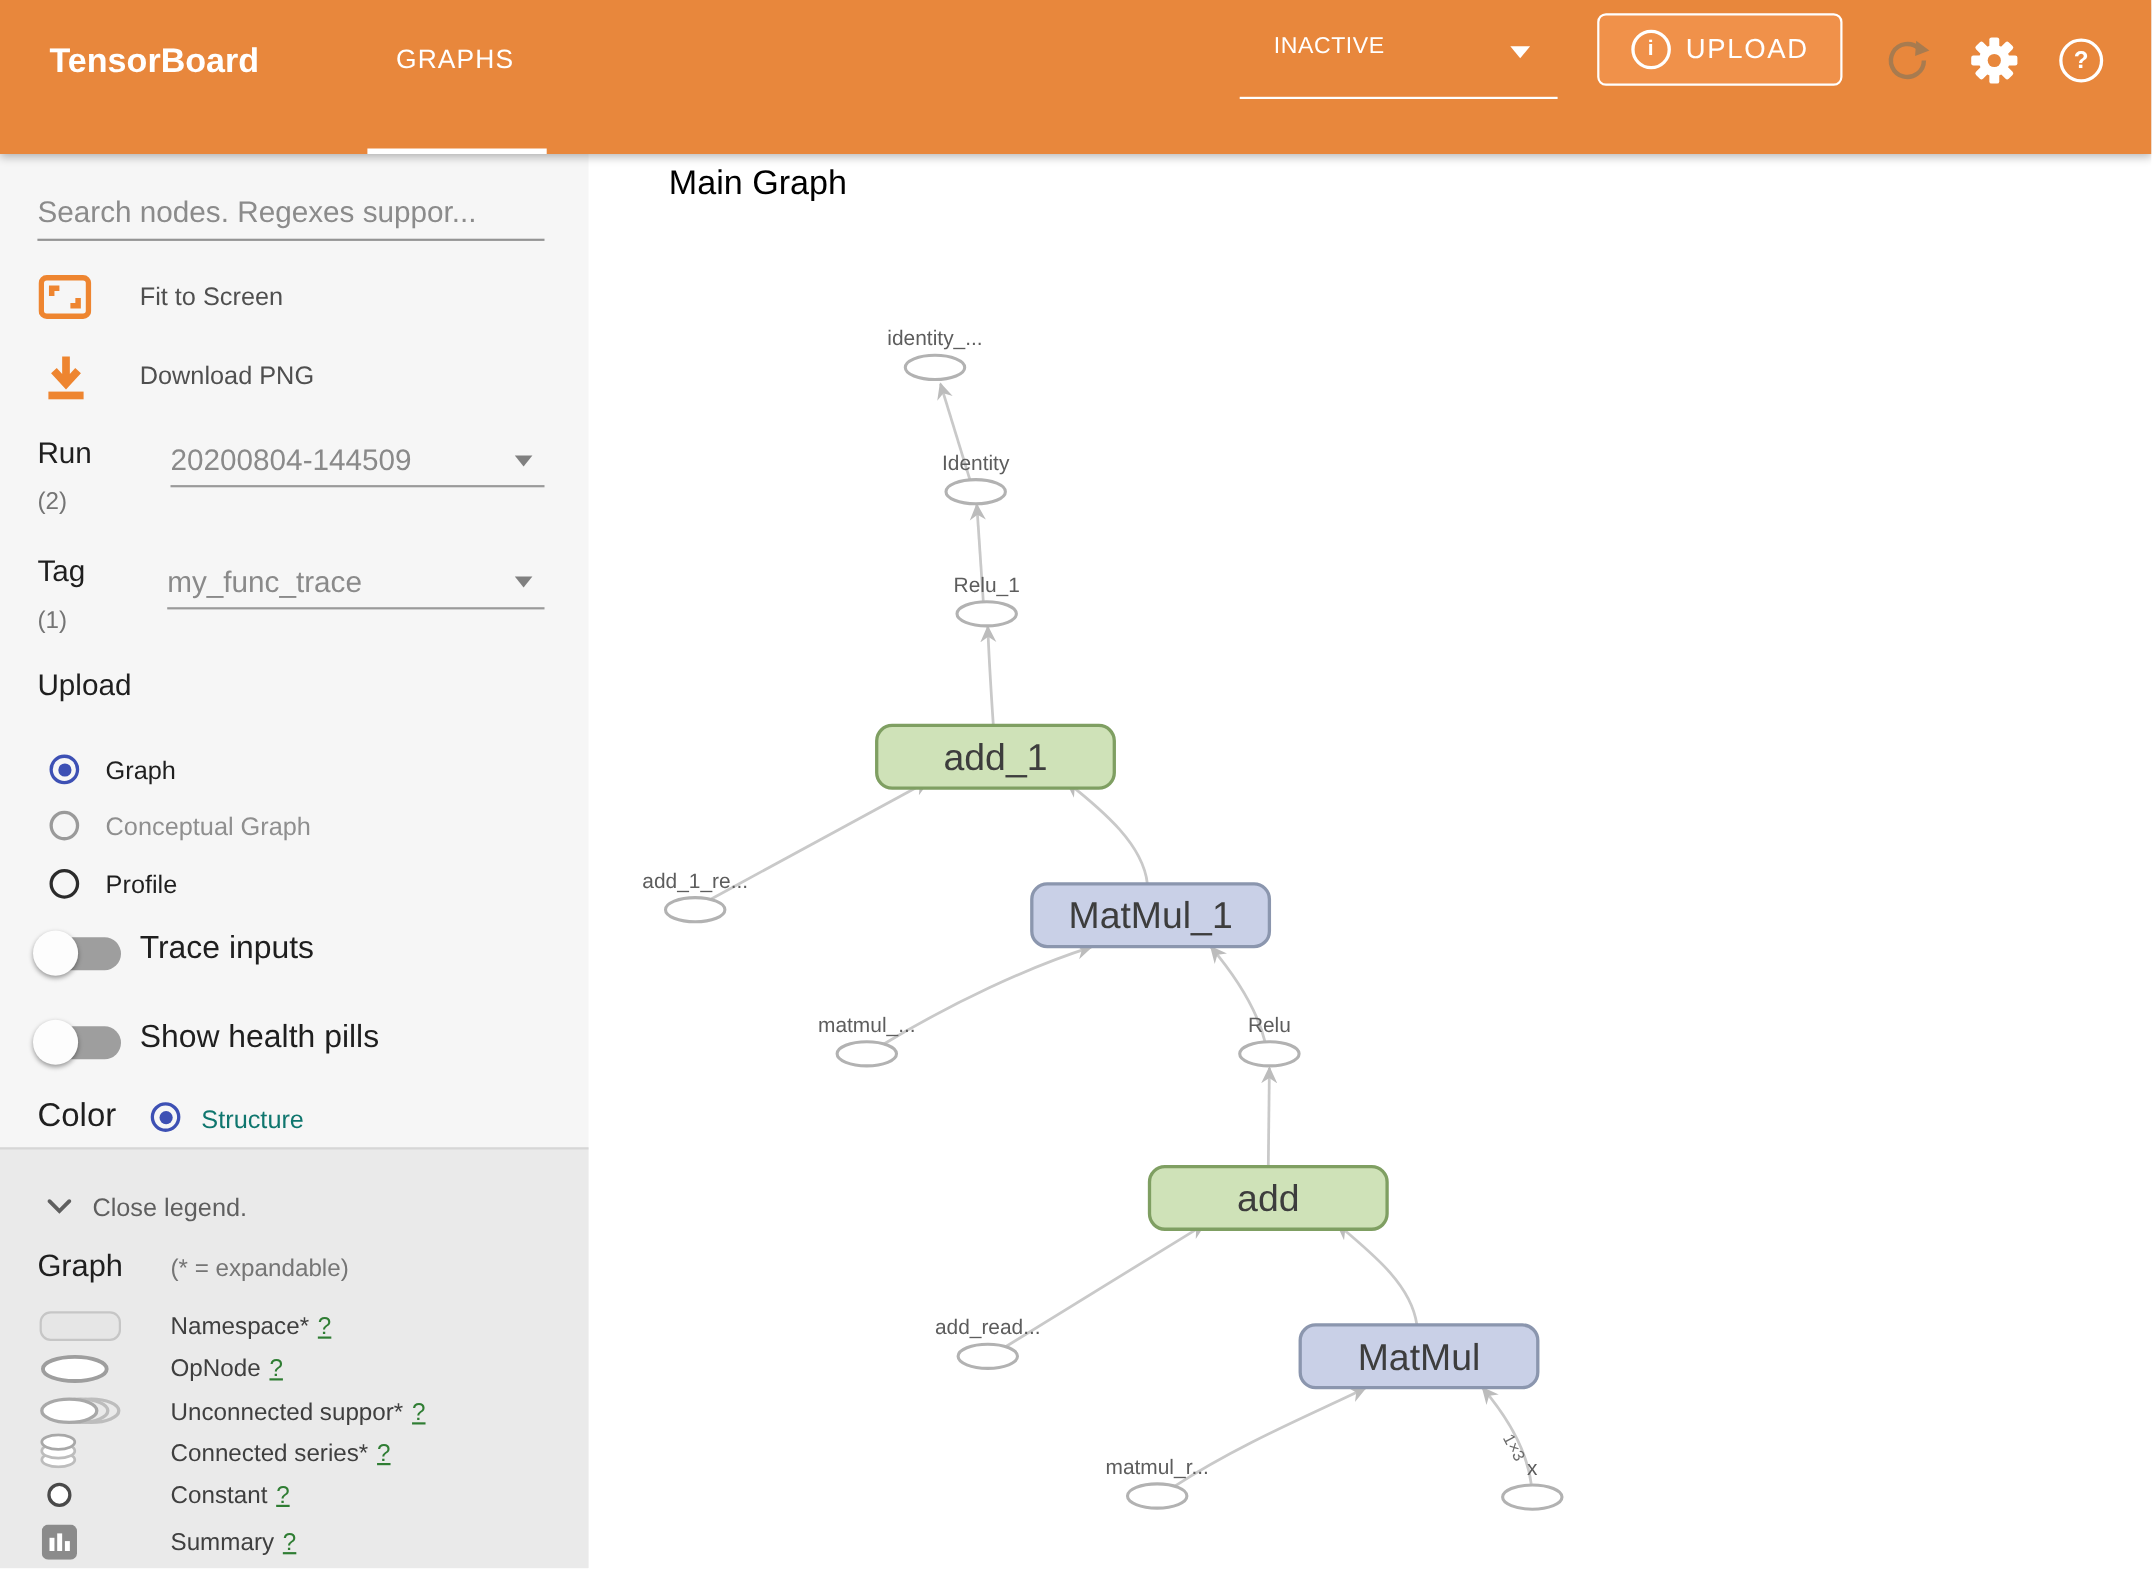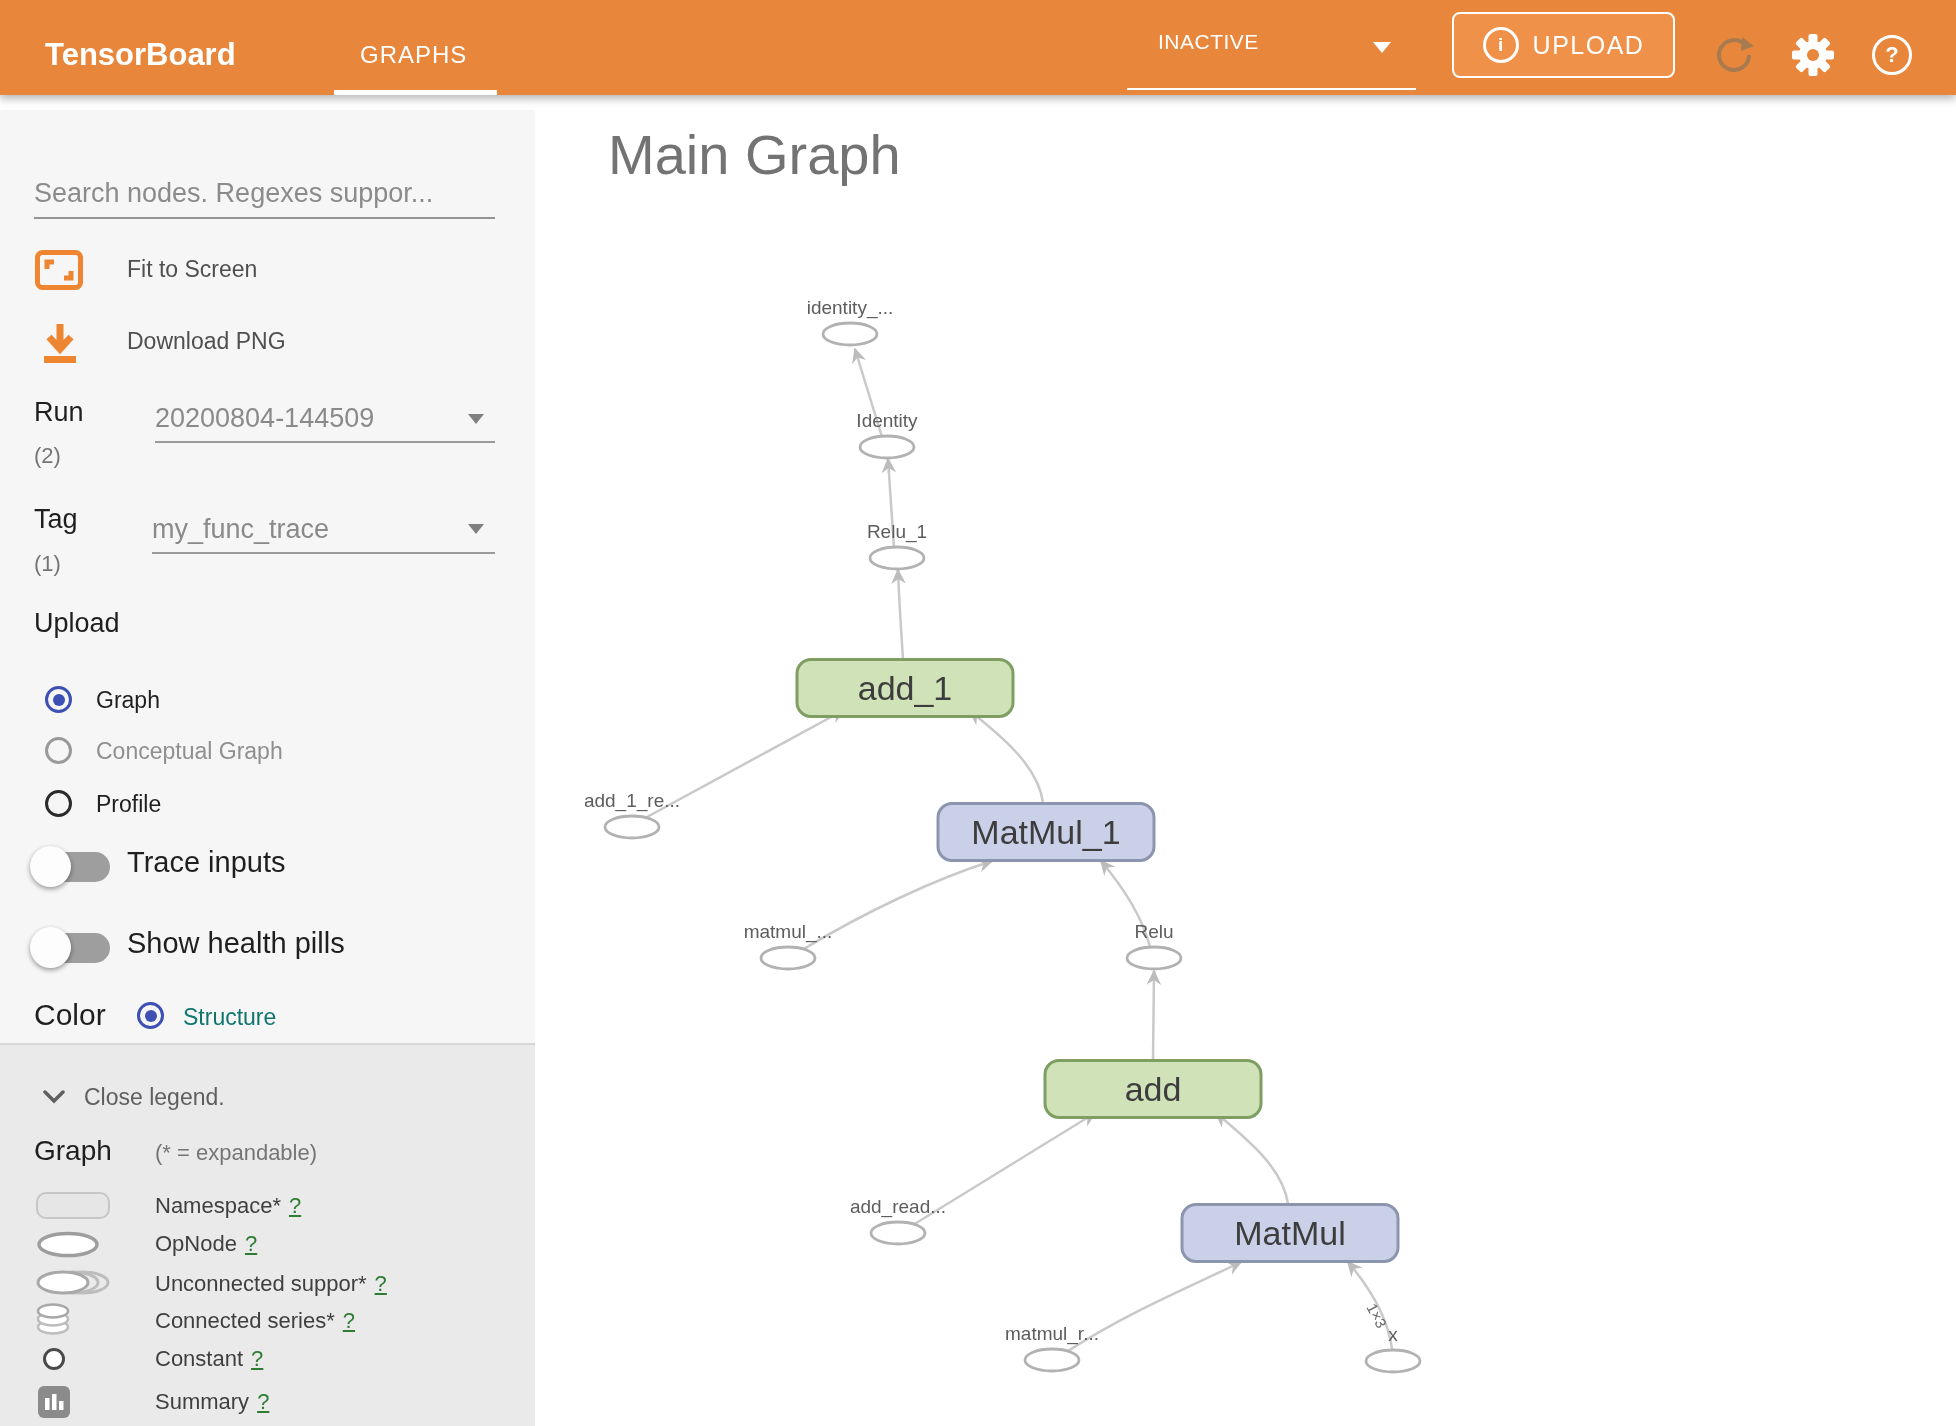--- a/index.html
+++ b/index.html
@@ -1,20 +1,20 @@
 <!DOCTYPE html>
 <html><head>
 <meta charset="utf-8">
 <style>
   html,body{margin:0;padding:0;background:#fff;}
   #app{position:relative;width:1956px;height:1426px;overflow:hidden;
        font-family:"Liberation Sans",sans-serif;background:#fff;}
 
   
-  .topbar{position:absolute;left:0;top:0;width:100%;height:95px;background:#e8873c;
+  .topbar{position:absolute;left:0;top:0;width:100%;height:140px;background:#e8873c;
           box-shadow:0 4px 8px rgba(0,0,0,0.28);z-index:20;}
   .brand{position:absolute;left:45px;top:0;height:110px;line-height:110px;
          font-size:31px;font-weight:bold;color:#fff;}
   .tab{position:absolute;left:360px;top:0;height:110px;line-height:110px;
        font-size:24px;color:#fff;letter-spacing:1px;}
   .tab-underline{position:absolute;left:334px;bottom:0;width:163px;height:5px;background:#fff;}
   .run-select{position:absolute;left:1127px;top:0;width:290px;height:110px;cursor:pointer;}
   .run-select .val{position:absolute;left:31px;top:30px;font-size:21px;color:#fff;letter-spacing:0.5px;}
   .caret-white{position:absolute;right:26px;top:42px;width:0;height:0;
        border-left:9px solid transparent;border-right:9px solid transparent;border-top:11px solid #fff;}
@@ -61,21 +61,21 @@
        box-shadow:0 2px 5px rgba(0,0,0,0.4);cursor:pointer;}
   .tgl-label{position:absolute;left:127px;font-size:29px;color:#1f1f1f;}
 
   .legend{position:absolute;left:0;top:933px;width:100%;height:383px;background:#eaeaea;
        border-top:2px solid #d6d6d6;box-sizing:border-box;}
   .lg-item-label{position:absolute;left:155px;font-size:22px;color:#3f3f3f;white-space:nowrap;}
   .lg-help{color:#2f7d33;text-decoration:underline;cursor:pointer;margin-left:8px;}
 
   
   .graph-pane{position:absolute;left:535px;top:110px;width:1421px;height:1316px;background:#fff;}
-  .graph-title{position:absolute;left:73px;top:12px;font-size:56px;color:#737373;}
+  .graph-title{position:absolute;left:73px;top:38px;font-size:31px;color:#000000;}
   #graph-svg{position:absolute;left:0;top:0;width:1421px;height:1316px;}
   #graph-svg .edge{fill:none;stroke:#c9c9c9;stroke-width:2.5;}
   #graph-svg .edge-label{font-size:15px;fill:#6b6b6b;font-family:"Liberation Sans",sans-serif;}
   #graph-svg .op-ellipse{fill:#fff;stroke:#b2b2b2;stroke-width:2.8;}
   #graph-svg .op-label{font-size:19px;fill:#5d5d5d;text-anchor:middle;font-family:"Liberation Sans",sans-serif;}
   #graph-svg .ns-label{font-size:34px;fill:#3d3d3d;text-anchor:middle;font-family:"Liberation Sans",sans-serif;}
 </style>
 </head>
 <body>
 

